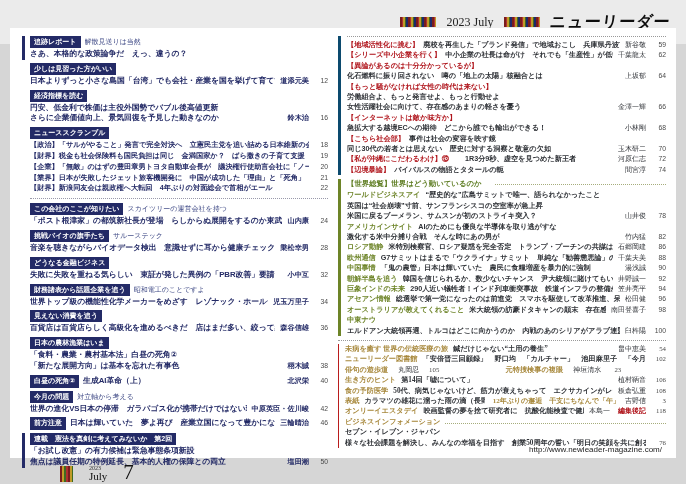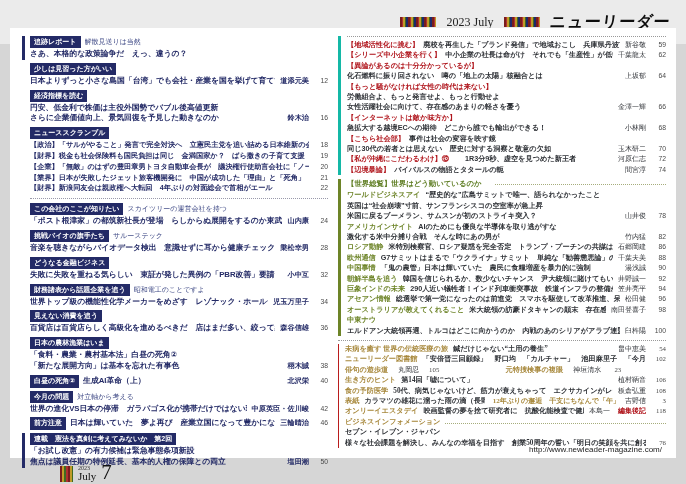--- a/index.html
+++ b/index.html
@@ -41,40 +41,40 @@
   .lrow { display:flex; align-items:baseline; line-height:10.8px; }
   .lt { flex:1; font-size:7.8px; font-weight:bold; white-space:nowrap; overflow:hidden; }
   .lts { font-size:7.2px; }
   .la { font-size:7.2px; font-weight:bold; margin-left:5px; white-space:nowrap; }
   .lp { width:16px; text-align:right; font-size:6.8px; color:#4a4a4a; margin-left:3px; font-weight:normal; }
   .ldiv { border-top:1px dotted #99a; margin:4px 0 4px 8px; }
   .ml4 { margin-left:4px; }
 
   
   .dotline { border-top:1px dotted #999; margin-bottom:3px; }
-  .group-red  { border-left:3px solid #14b8a6; padding-left:6px; }
+  .group-red  { border-left:3px solid #0c4a6e; padding-left:6px; }
   .group-green{ border-left:3px solid #6d8428; padding-left:6px; margin-top:4px; }
   .group-gold { border-left:1px solid #b91c1c; padding-left:6px; margin-top:3px;font-family:Liberation Serif, serif; }
   .rrow { display:flex; align-items:baseline; line-height:10.4px; }
   .rlabel { color:#b0151c; font-weight:bold; font-size:7.2px; white-space:nowrap; margin-right:4px; }
   .glabel { color:#6d8428; font-weight:bold; font-size:7.2px; white-space:nowrap; margin-right:5px; }
   .klabel { color:#a8893d; font-weight:bold; font-size:7.2px; white-space:nowrap; margin-right:5px; }
   .rt { flex:1; font-size:7.2px; color:#2f3237; font-weight:bold; white-space:nowrap; overflow:hidden; }
   .ra { font-size:7px; color:#2f3237; margin-left:5px; white-space:nowrap; }
   .rp { width:17px; text-align:right; font-size:6.8px; color:#4a4a4a; margin-left:3px; }
   .knote { color:#a8893d; font-size:7px; font-weight:bold; margin-left:8px; white-space:nowrap; }
   .rednote { color:#b0151c; font-size:7px; font-weight:bold; margin-left:8px; white-space:nowrap; }
   .gheader { display:flex; align-items:center; gap:13px; color:#5e7d22; font-weight:bold; font-size:7.4px; margin-bottom:1px; }
   .fill { flex:1; border-top:1px dotted #a6ad7c; }
   .half { flex:1; display:flex; align-items:baseline; min-width:0; }
   .ml12 { margin-left:12px; }
 
   
   .url { position:absolute; right:24px; bottom:30px; font-size:8px; color:#222; }
-  .foot-logo { position:absolute; left:60px; bottom:2px; display:flex; align-items:flex-end; gap:5px; }
+  .foot-logo { position:absolute; left:60px; bottom:2px; display:flex; align-items:flex-end; gap:16px; }
   .stripes-v { width:13px; height:16px; display:inline-block;
     background:repeating-linear-gradient(90deg,#7a1d1d 0 2px,#c09b28 2px 4px,#3f6b22 4px 6px,#b03030 6px 8px); }
   .fl-col { display:flex; flex-direction:column; line-height:1; align-items:flex-start; }
   .fl-year { font-size:6px; color:#333; font-family:"Liberation Serif","DejaVu Serif",serif; }
   .fl-month { font-size:11px; color:#111; font-family:"Liberation Serif","DejaVu Serif",serif; }
   .fl-num { font-size:21px; color:#111; font-family:"Liberation Serif","DejaVu Serif",serif; line-height:0.9; }
 </style>
 </head>
 <body>
 

